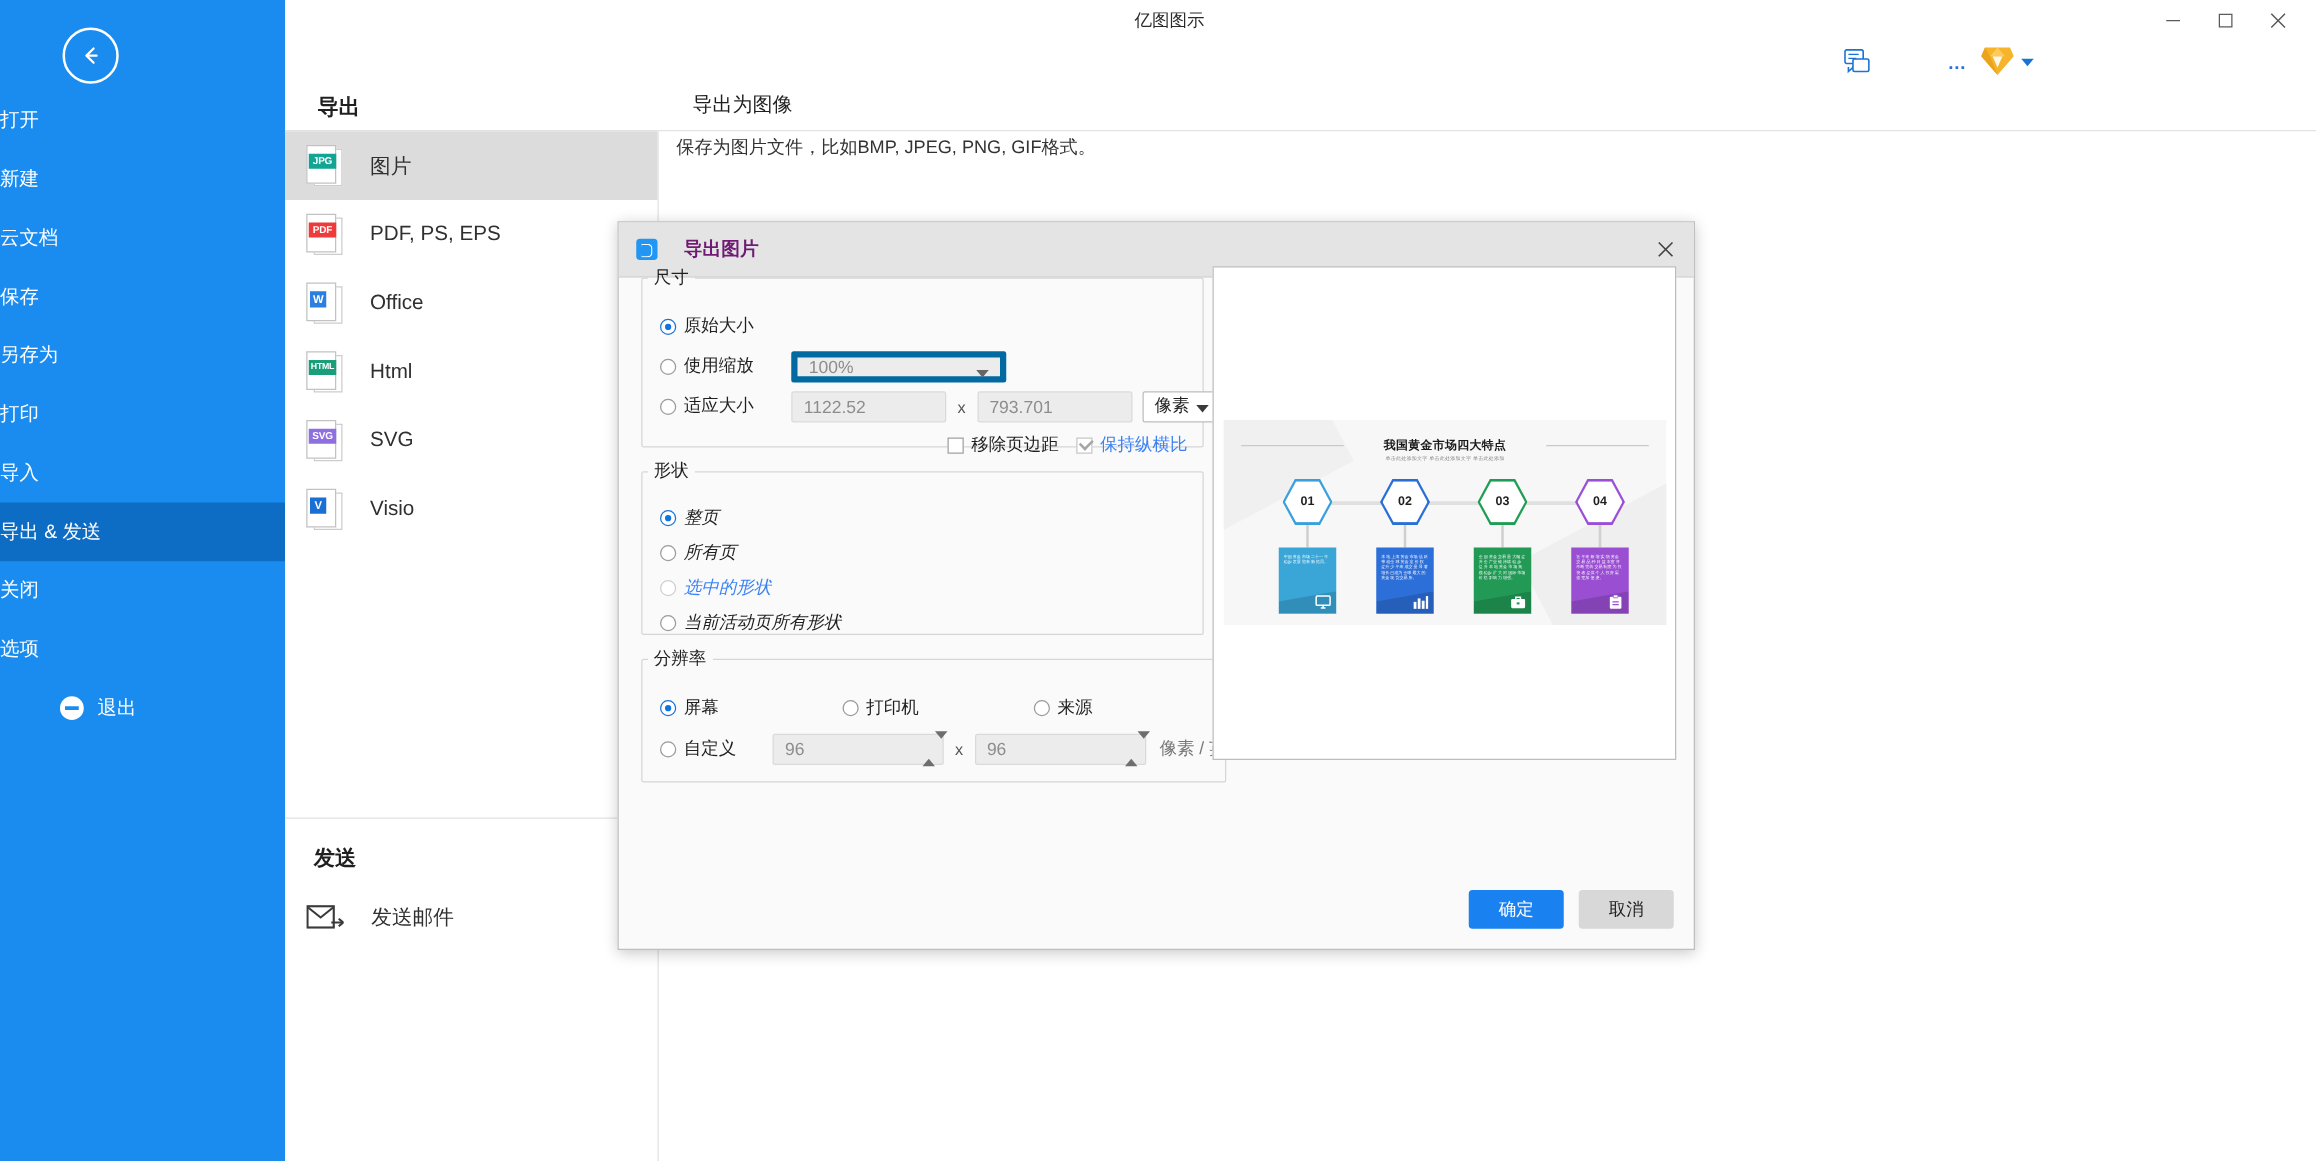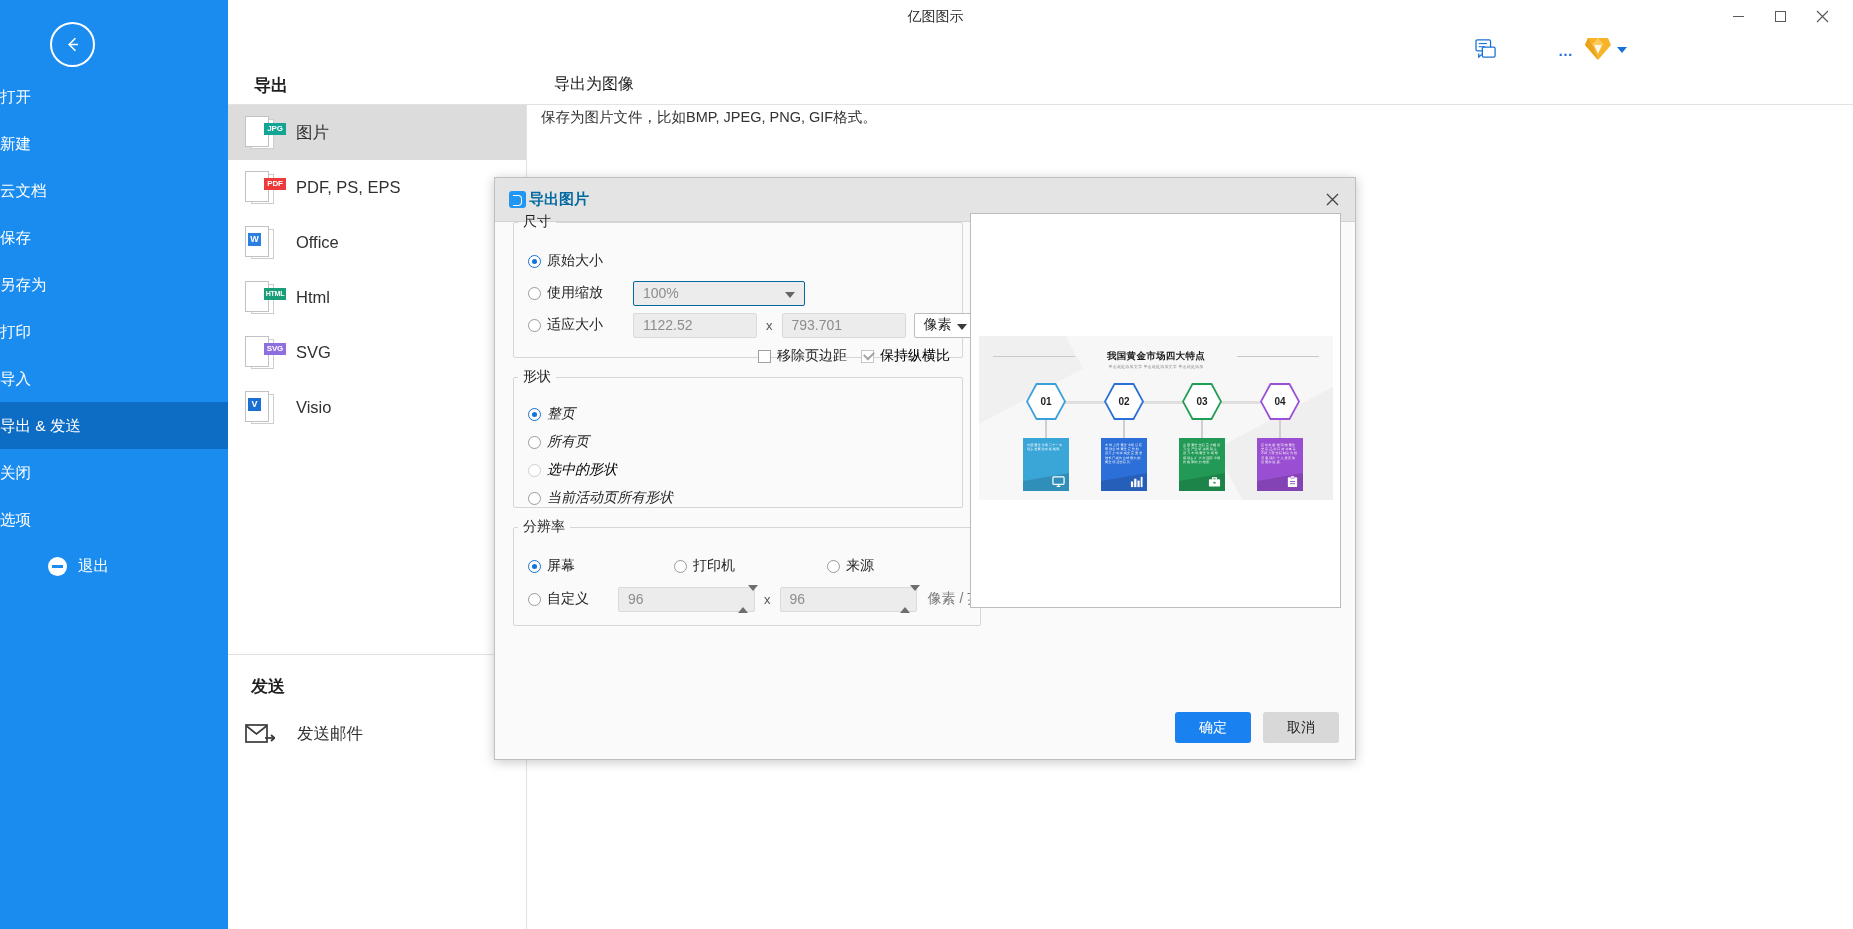--- a/index.html
+++ b/index.html
@@ -93,21 +93,21 @@
   .file-ico { position: relative; width: 29px; height: 33px; flex: 0 0 29px; }
   .file-ico .page {
     position: absolute; left: 0; top: 0; width: 24px; height: 31px;
     background: #fff; border: 1px solid #c2c2c2;
   }
   .file-ico .page2 {
     position: absolute; left: 6px; top: 3px; width: 23px; height: 30px;
     background: #fff; border: 1px solid #cdcdcd;
   }
   .file-ico .tag {
-    position: absolute; left: 19px; top: 7px; min-width: 22px; height: 12px; padding: 0 1px;
+    position: absolute; left: 2px; top: 7px; min-width: 22px; height: 12px; padding: 0 1px;
     color: #fff; font-size: 8px; font-weight: bold; line-height: 12px;
     text-align: center; letter-spacing: -.2px; z-index: 3;
   }
   .mail-ico { position: relative; width: 30px; height: 22px; flex: 0 0 30px; }
 
   .desc-text {
     position: absolute; left: 541px; top: 108px; font-size: 14.5px; color: #333;
   }
 
   .content-bg {
@@ -125,21 +125,21 @@
     display: flex; align-items: center;
   }
   .modal-logo {
     width: 17px; height: 17px; background: #2196f3; border-radius: 3px;
     margin-left: 14px; position: relative; flex: 0 0 17px;
   }
   .modal-logo:after {
     content: ""; position: absolute; left: 4px; top: 4px; width: 8px; height: 9px;
     border: 1.6px solid #fff; border-left: none; border-radius: 0 4px 4px 0;
   }
-  .modal-title { margin-left: 3px; font-size: 15px; font-weight: bold; color: #0369a1; }
+  .modal-title { margin-left: 21px; font-size: 15px; font-weight: bold; color: #701a75; }
   .modal-close {
     position: absolute; right: 0; top: 0; width: 46px; height: 43px;
     display: flex; align-items: center; justify-content: center;
     font-size: 17px; color: #444; cursor: pointer;
   }
 
   fieldset {
     position: absolute; border: 1px solid #d6d6d6; border-radius: 2px;
   }
   legend { font-size: 14px; color: #1f1f1f; padding: 0 5px; margin-left: 4px; }
@@ -153,39 +153,39 @@
     width: 13px; height: 13px; border-radius: 50%; border: 1px solid #9a9a9a;
     background: #fff; flex: 0 0 13px; position: relative; cursor: pointer;
   }
   .radio.checked { border-color: #1a73d4; }
   .radio.checked:after {
     content: ""; position: absolute; left: 3px; top: 3px; width: 5px; height: 5px;
     border-radius: 50%; background: #1273e0;
   }
   .radio.disabled { border-color: #cfcfcf; cursor: default; }
   .r-label { font-size: 14px; color: #1f1f1f; margin-left: 6px; white-space: nowrap; }
-  .r-label.disabled { color: #000000; }
+  .r-label.disabled { color: #3b82f6; }
 
   .cbox {
     width: 13px; height: 13px; border: 1px solid #a0a0a0; background: #fff;
     flex: 0 0 13px; position: relative; cursor: pointer;
   }
   .cbox.checked.disabled { border-color: #c6c6c6; }
   .cbox.checked:after {
     content: ""; position: absolute; left: 2px; top: 0px; width: 8px; height: 5px;
     border-left: 2px solid #a6a6a6; border-bottom: 2px solid #a6a6a6;
     transform: rotate(-45deg);
   }
 
   .tf {
     height: 25px; background: #ececec; border: 1px solid #dadada; border-radius: 2px;
     font-size: 14px; color: #8d8d8d; display: flex; align-items: center; padding-left: 9px;
   }
   .combo {
-    height: 25px; background: #ececec; border: 1px solid #0369a1; border-radius: 2px;
+    height: 25px; background: #ececec; border: 5px solid #0369a1; border-radius: 2px;
     display: flex; align-items: center; padding: 0 0 0 9px; font-size: 14px; color: #8d8d8d;
     position: relative; cursor: pointer;
   }
   .combo .caret {
     position: absolute; right: 9px; top: 10px; width: 0; height: 0;
     border-left: 5px solid transparent; border-right: 5px solid transparent;
     border-top: 6px solid #666;
   }
   .unitsel {
     height: 25px; background: #fff; border: 1px solid #bdbdbd; border-radius: 2px;

